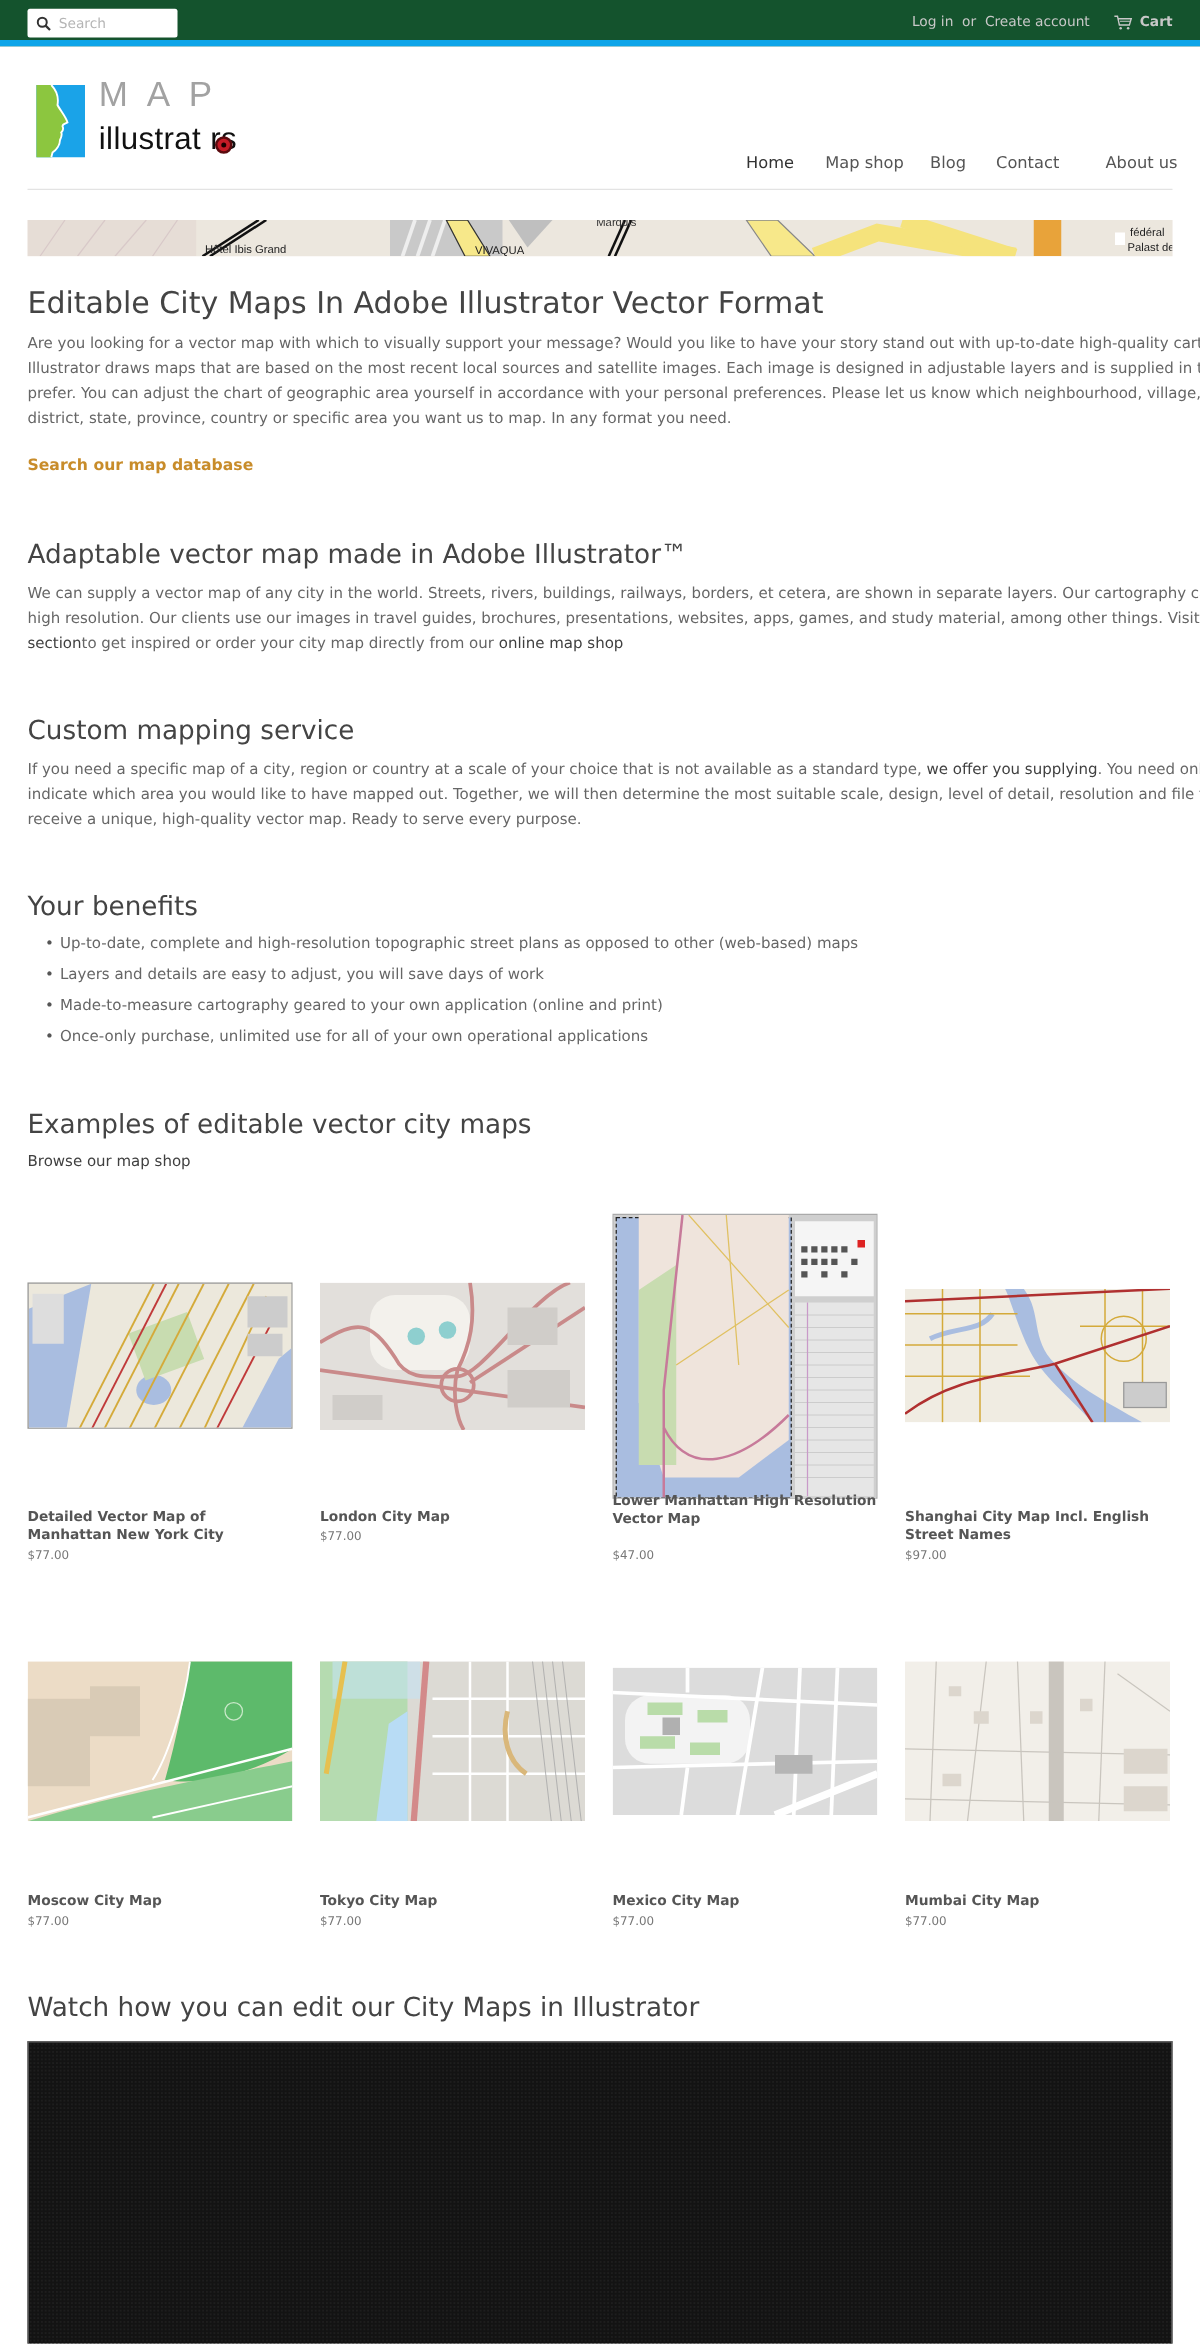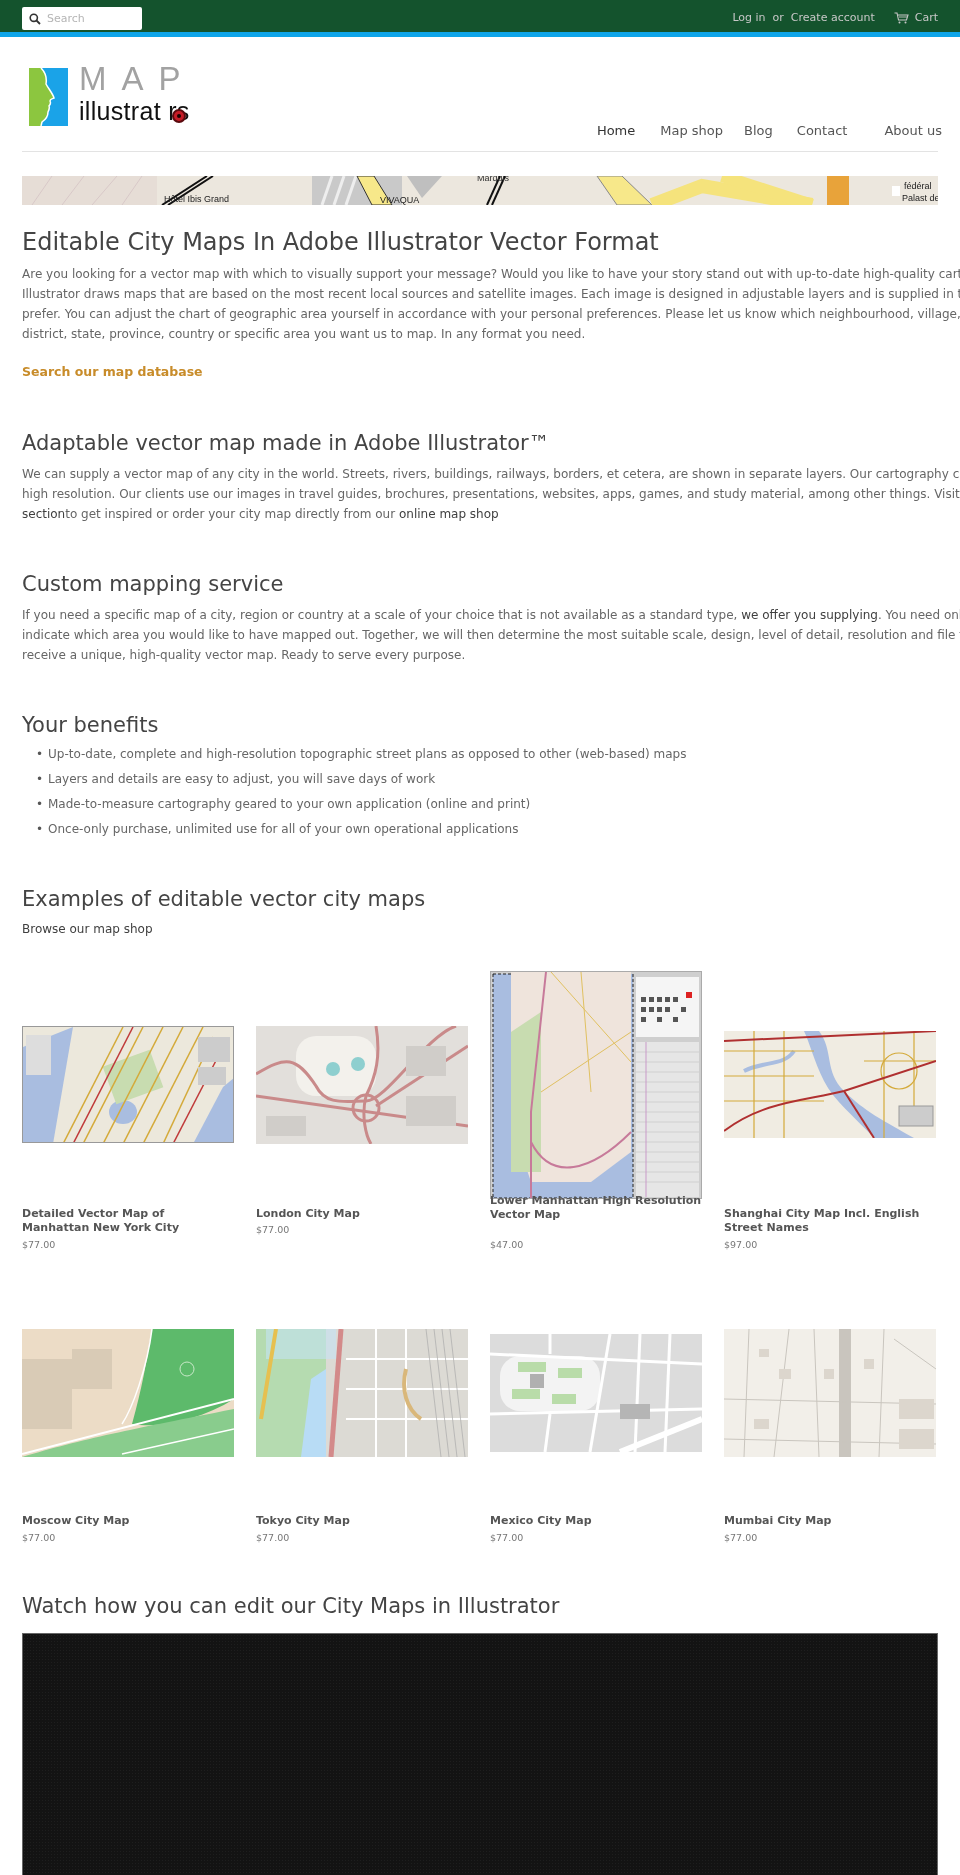--- a/index.html
+++ b/index.html
@@ -7,27 +7,27 @@
   body { font-family: "DejaVu Sans", sans-serif; color: #555; height: 1875px; position: relative; }
 
   .topbar { height: 37px; background: #14532d; border-bottom: 5px solid #0ea5e9; position: relative; }
   .search { position: absolute; left: 22px; top: 7px; width: 120px; height: 23px; background: #fff; border-radius: 2px; display: flex; align-items: center; padding-left: 7px; }
   .search svg { width: 12px; height: 12px; }
   .search input { border: none; outline: none; font-family: "DejaVu Sans", sans-serif; font-size: 11px; color: #444; width: 90px; margin-left: 6px; background: transparent; }
   .search input::placeholder { color: #b5b5b5; }
   .top-right { position: absolute; right: 22px; top: 11px; display: flex; align-items: center; font-size: 11px; color: #c8c8c8; }
   .top-right a { color: #c8c8c8; text-decoration: none; }
   .top-right .or { margin: 0 7px; }
-  .cart { display: flex; align-items: center; margin-left: 19px; }
+  .cart { display: flex; align-items: center; margin-left: 19px; font-weight: bold; }
   .cart svg { width: 15px; height: 12px; margin-right: 6px; }
 
   .header { height: 115px; position: relative; }
   .logo { position: absolute; left: 27px; top: 27px; width: 185px; height: 66px; }
   .logo .mark { position: absolute; left: 2px; top: 4px; width: 39px; height: 58px; }
-  .logo .map-word { position: absolute; left: 52px; top: -4px; font-family: "Liberation Sans", sans-serif; font-size: 33px; color: #a2a2a2; letter-spacing: 15px; font-weight: 300; text-align: center; }
+  .logo .map-word { position: absolute; left: 52px; top: -4px; font-family: "Liberation Sans", sans-serif; font-size: 28px; color: #a2a2a2; letter-spacing: 15px; font-weight: 300; text-align: center; }
   .logo .ill-word { position: absolute; left: 52px; top: 33px; font-family: "Liberation Sans", sans-serif; font-size: 25px; color: #111; letter-spacing: 0.3px; }
   .logo .dot { position: absolute; left: 145px; top: 45px; width: 14px; height: 14px; border-radius: 50%; background: #c51b26; border: 2px solid #5a0a0e; }
   .logo .dot::after { content: ""; position: absolute; left: 3px; top: 3px; width: 4px; height: 4px; background: #1a0000; border-radius: 50%; }
   .nav { position: absolute; right: 18px; top: 86px; display: flex; font-size: 13px; }
   .nav a { color: #555; text-decoration: none; margin-left: 0; }
   .nav a.active { color: #333; font-weight: normal; }
   .hr { position: absolute; left: 22px; right: 22px; top: 151px; height: 1px; background: #e3e3e3; }
 
   .banner { position: absolute; left: 22px; top: 176px; width: 916px; height: 29px; overflow: hidden; background: #ede8df; }
 

